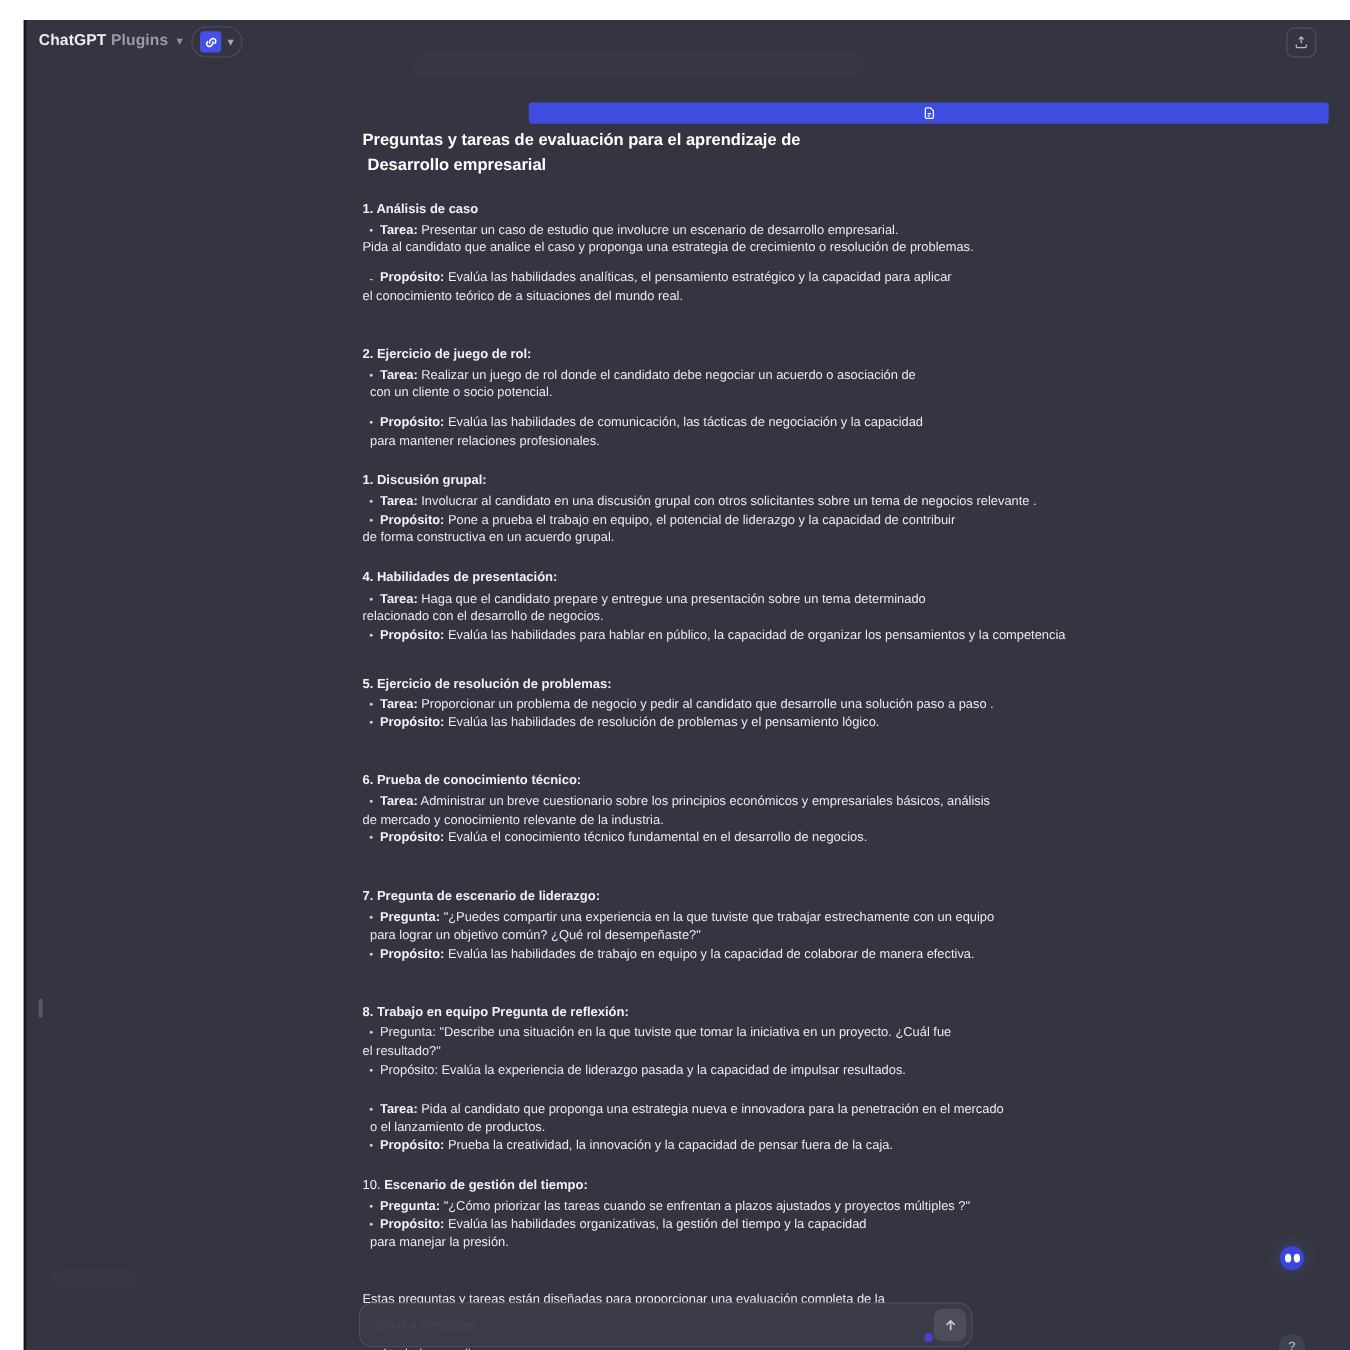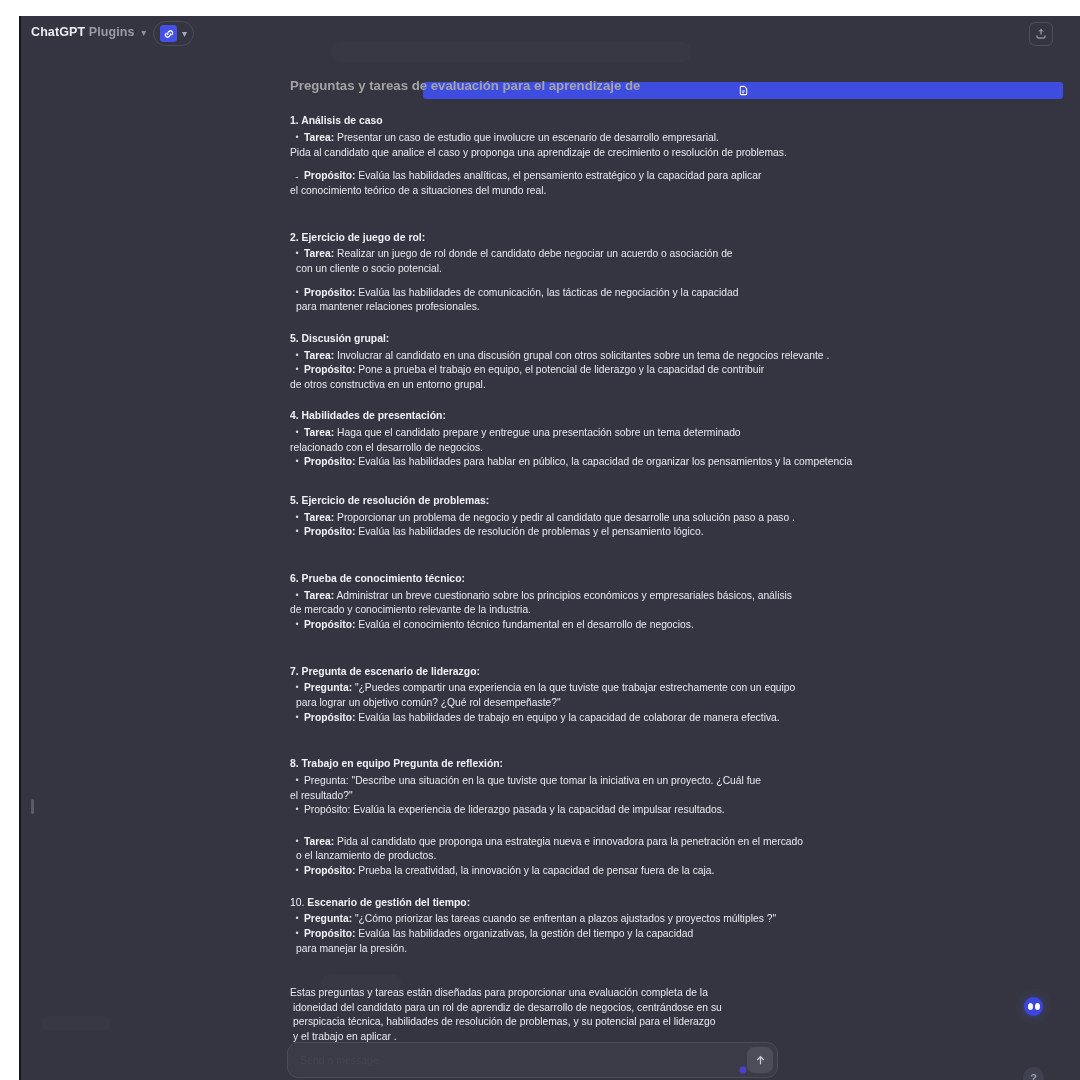--- a/index.html
+++ b/index.html
@@ -61,22 +61,22 @@
   }
 
   
   .doc {
     position: absolute; left: 269px; top: 60px; width: 640px;
     color: #e9e9ef;
     font-size: 10.3px;
     line-height: 1.42;
   }
   .doc-title {
-    font-size: 13.2px; font-weight: bold; color: #a3a3a3;
-    line-height: 1.55; margin-bottom: 18px;
+    font-size: 13.2px; font-weight: bold; color: #ffffff;
+    line-height: 1.55; margin-bottom: 18px; margin-top: 26px;
   }
   .doc-title .l2 { display:block; padding-left: 4px; }
 
   .sec { margin-bottom: 8px; }
   .sec-head { font-weight: bold; color: #f0f0f5; font-size: 10.4px; margin-bottom: 2px; }
   .sec-head .num-reg { font-weight: normal; }
 
   .bullet-row { display: flex; align-items: flex-start; }
   .bullet-row .dot {
     flex: 0 0 auto; width: 14px; text-align: center;
@@ -196,27 +196,28 @@
 
     <div class="collapse-handle"></div>
 
     <div class="ghost" style="left:310px;top:26px;width:360px;height:20px;"></div>
     <div class="ghost" style="left:300px;top:958px;width:80px;height:20px;"></div>
     <div class="ghost" style="left:20px;top:1000px;width:70px;height:14px;"></div>
 
     <div class="doc">
       <div class="doc-title">
         <span>Preguntas y tareas de evaluación para el aprendizaje de</span>
+        <span class="l2">Desarrollo empresarial</span>
       </div>
       <div id="sections">
           <div class="sec">
             <div class="sec-head">1. Análisis de caso</div>
             <div class="bullet-row">
               <span class="dot">•</span>
-              <span class="btxt"><span class="lbl">Tarea:</span> Presentar un caso de estudio que involucre un escenario de desarrollo empresarial.<span class="cont">Pida al candidato que analice el caso y proponga una aprendizaje de crecimiento o resolución de problemas.</span></span>
+              <span class="btxt"><span class="lbl">Tarea:</span> Presentar un caso de estudio que involucre un escenario de desarrollo empresarial.<span class="cont">Pida al candidato que analice el caso y proponga una estrategia de crecimiento o resolución de problemas.</span></span>
             </div>
             <div class="gap"></div>
             <div class="bullet-row">
               <span class="dot dash">-</span>
               <span class="btxt"><span class="lbl">Propósito:</span> Evalúa las habilidades analíticas, el pensamiento estratégico y la capacidad para aplicar<span class="cont">el conocimiento teórico de a situaciones del mundo real.</span></span>
             </div>
             <div style="height: 24px;"></div>
           </div>
           <div class="sec">
             <div class="sec-head">2. Ejercicio de juego de rol:</div>
@@ -225,28 +226,28 @@
               <span class="btxt"><span class="lbl">Tarea:</span> Realizar un juego de rol donde el candidato debe negociar un acuerdo o asociación de<span class="cont-i">con un cliente o socio potencial.</span></span>
             </div>
             <div class="gap"></div>
             <div class="bullet-row">
               <span class="dot">•</span>
               <span class="btxt"><span class="lbl">Propósito:</span> Evalúa las habilidades de comunicación, las tácticas de negociación y la capacidad<span class="cont-i">para mantener relaciones profesionales.</span></span>
             </div>
             <div style="height: 9px;"></div>
           </div>
           <div class="sec">
-            <div class="sec-head">5. Discusión grupal:</div>
+            <div class="sec-head">1. Discusión grupal:</div>
             <div class="bullet-row">
               <span class="dot">•</span>
               <span class="btxt"><span class="lbl">Tarea:</span> Involucrar al candidato en una discusión grupal con otros solicitantes sobre un tema de negocios relevante .</span>
             </div>
             <div class="bullet-row">
               <span class="dot">•</span>
-              <span class="btxt"><span class="lbl">Propósito:</span> Pone a prueba el trabajo en equipo, el potencial de liderazgo y la capacidad de contribuir<span class="cont">de otros constructiva en un entorno grupal.</span></span>
+              <span class="btxt"><span class="lbl">Propósito:</span> Pone a prueba el trabajo en equipo, el potencial de liderazgo y la capacidad de contribuir<span class="cont">de forma constructiva en un acuerdo grupal.</span></span>
             </div>
             <div style="height: 9px;"></div>
           </div>
           <div class="sec">
             <div class="sec-head">4. Habilidades de presentación:</div>
             <div class="bullet-row">
               <span class="dot">•</span>
               <span class="btxt"><span class="lbl">Tarea:</span> Haga que el candidato prepare y entregue una presentación sobre un tema determinado<span class="cont">relacionado con el desarrollo de negocios.</span></span>
             </div>
             <div class="bullet-row">

